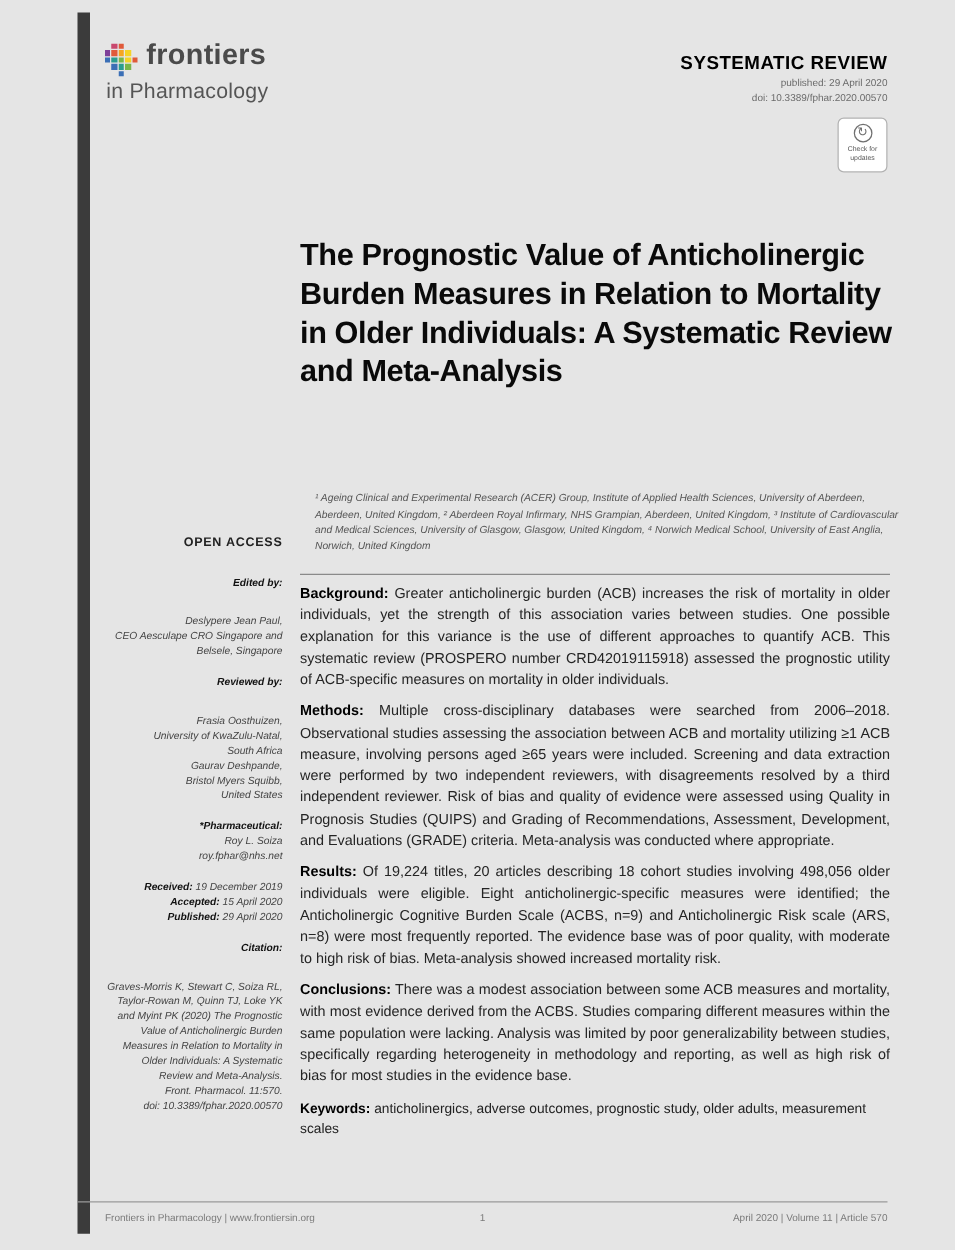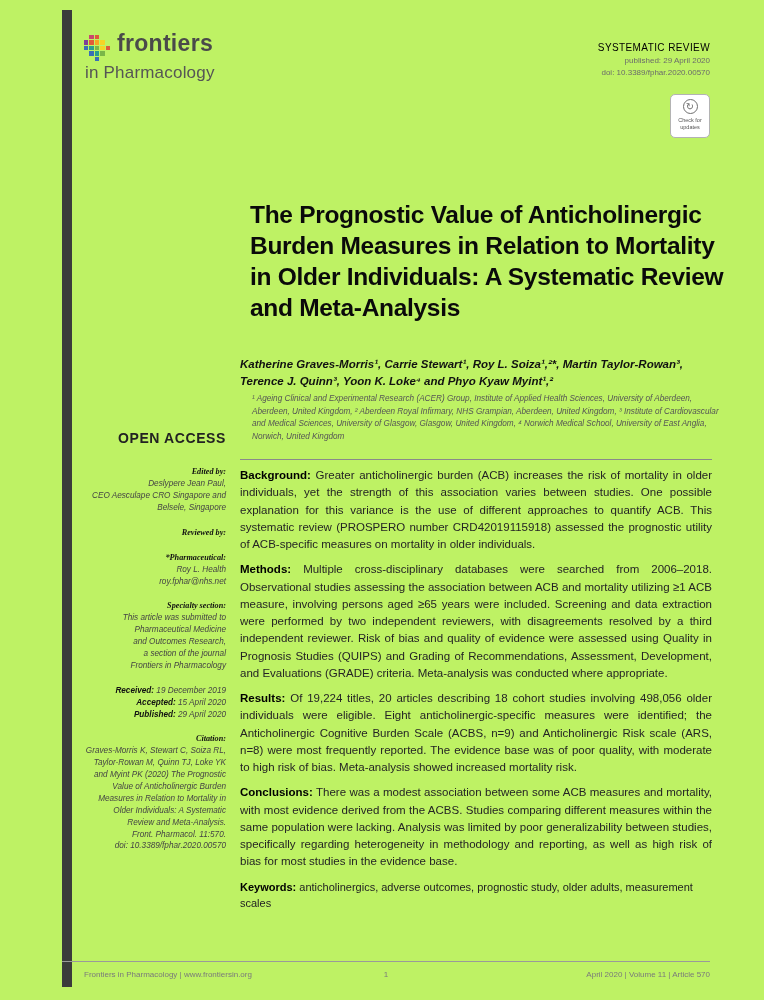--- a/index.html
+++ b/index.html
@@ -1,34 +1,34 @@
 <!DOCTYPE html>
 <html><head>
 <meta charset="utf-8">
 <style>
   html,body { margin:0; padding:0; background:#ffffff; }
   .page {
-    position:relative; width:764px; height:1000px; background:#bef264;
+    position:relative; width:764px; height:1000px; background:#e5e5e5;
     font-family:"Liberation Sans","DejaVu Sans",sans-serif; overflow:hidden;
     margin:0 auto;
   }
   
   .leftbar { position:absolute; left:62px; top:10px; width:10px; height:977px; background:#3b3b3b; }
 
   
   .logo { position:absolute; left:84px; top:32px; width:180px; height:50px; }
   .mosaic { position:absolute; left:0; top:3px; width:26px; height:26px;
     display:grid; grid-template-columns:repeat(5,1fr); grid-template-rows:repeat(5,1fr); gap:1px; }
   .mosaic span { display:block; }
   .brand { position:absolute; left:33px; top:-2px; font-size:23px; font-weight:bold; color:#4a4a4a; letter-spacing:.3px; }
   .brand-sub { position:absolute; left:1px; top:31px; font-size:17px; color:#555; letter-spacing:.2px; }
 
   
   .header-right { position:absolute; right:54px; top:42px; text-align:right; }
-  .article-type { font-size:10px; font-weight:normal; color:#000; letter-spacing:.4px; }
+  .article-type { font-size:15px; font-weight:bold; color:#000; letter-spacing:.4px; }
   .header-meta { font-size:8px; color:#6b6b6b; line-height:1.55; margin-top:2px; }
 
   
   .check-badge { position:absolute; right:54px; top:94px; width:40px; height:44px;
     border:1px solid #b3b3b3; border-radius:5px; background:#fff; box-sizing:border-box;
     display:flex; flex-direction:column; align-items:center; padding-top:4px; cursor:pointer; }
   .check-icon { width:15px; height:15px; border-radius:50%; border:1.5px solid #6f6f6f;
     color:#6f6f6f; font-size:10px; line-height:14px; text-align:center; box-sizing:border-box; }
   .check-text { font-size:5.5px; color:#555; text-align:center; margin-top:3px; line-height:1.35; width:34px; }
 
@@ -45,25 +45,25 @@
   
   .abstract { position:absolute; left:240px; top:467px; width:472px;
     font-size:11.5px; color:#242424; text-align:justify; line-height:1.5; }
   .abstract p { margin:0 0 8px 0; }
   .abstract strong { color:#000; }
   .keywords { margin-top:12px; font-size:11px; color:#222; text-align:left; line-height:1.5; }
 
   
   .sidebar { position:absolute; left:78px; top:428px; width:148px; text-align:right;
     font-style:italic; font-size:8.2px; color:#444; line-height:1.45; }
-  .open-access { font-style:normal; font-weight:bold; font-size:14px; color:#222;
+  .open-access { font-style:normal; font-weight:bold; font-size:10px; color:#222;
     letter-spacing:.6px; margin-bottom:18px; }
   .side-block { margin-bottom:13px; }
-  .side-heading { font-weight:bold; color:#111;font-family:Liberation Serif, serif; }
-  .side-body { white-space:pre-line; }
+  .side-heading { font-weight:bold; color:#111; }
+  .side-body { white-space:pre-line;margin-top:19px; }
   .side-dates { margin-bottom:13px; }
   .side-date strong { color:#111; }
   .side-email { color:#444; cursor:pointer; }
 
   
   .footer-rule { position:absolute; left:62px; top:961px; width:648px; height:1px; background:#9a9a9a; }
   .footer { position:absolute; left:62px; top:970px; width:648px; height:14px;
     font-size:8px; color:#7a7a7a; }
   .footer-left { position:absolute; left:22px; top:0; }
   .footer-center { position:absolute; left:0; right:0; top:0; text-align:center; }
@@ -114,22 +114,21 @@
       <div>published: 29 April 2020</div>
       <div>doi: 10.3389/fphar.2020.00570</div>
     </div>
   </div>
 
   <div class="check-badge">
     <div class="check-icon">↻</div>
     <div class="check-text">Check for updates</div>
   </div>
 
-  <h1 class="title" style="margin:10px;">The Prognostic Value of Anticholinergic Burden Measures in Relation to Mortality in Older Individuals: A Systematic Review and Meta-Analysis</h1>
-  <div class="authors">Katherine Graves-Morris¹, Carrie Stewart¹, Roy L. Soiza¹,²*, Martin Taylor-Rowan³, Terence J. Quinn³, Yoon K. Loke⁴ and Phyo Kyaw Myint¹,²</div>
+  <h1 class="title" style="margin:0;">The Prognostic Value of Anticholinergic Burden Measures in Relation to Mortality in Older Individuals: A Systematic Review and Meta-Analysis</h1>
   <div class="affiliations">¹ Ageing Clinical and Experimental Research (ACER) Group, Institute of Applied Health Sciences, University of Aberdeen, Aberdeen, United Kingdom, ² Aberdeen Royal Infirmary, NHS Grampian, Aberdeen, United Kingdom, ³ Institute of Cardiovascular and Medical Sciences, University of Glasgow, Glasgow, United Kingdom, ⁴ Norwich Medical School, University of East Anglia, Norwich, United Kingdom</div>
 
   <div class="abstract-rule"></div>
 
   <div class="abstract">
     <p><strong>Background:</strong> <span>Greater anticholinergic burden (ACB) increases the risk of mortality in older individuals, yet the strength of this association varies between studies. One possible explanation for this variance is the use of different approaches to quantify ACB. This systematic review (PROSPERO number CRD42019115918) assessed the prognostic utility of ACB-specific measures on mortality in older individuals.</span></p>
     <p><strong>Methods:</strong> <span>Multiple cross-disciplinary databases were searched from 2006–2018. Observational studies assessing the association between ACB and mortality utilizing ≥1 ACB measure, involving persons aged ≥65 years were included. Screening and data extraction were performed by two independent reviewers, with disagreements resolved by a third independent reviewer. Risk of bias and quality of evidence were assessed using Quality in Prognosis Studies (QUIPS) and Grading of Recommendations, Assessment, Development, and Evaluations (GRADE) criteria. Meta-analysis was conducted where appropriate.</span></p>
     <p><strong>Results:</strong> <span>Of 19,224 titles, 20 articles describing 18 cohort studies involving 498,056 older individuals were eligible. Eight anticholinergic-specific measures were identified; the Anticholinergic Cognitive Burden Scale (ACBS, n=9) and Anticholinergic Risk scale (ARS, n=8) were most frequently reported. The evidence base was of poor quality, with moderate to high risk of bias. Meta-analysis showed increased mortality risk.</span></p>
     <p><strong>Conclusions:</strong> <span>There was a modest association between some ACB measures and mortality, with most evidence derived from the ACBS. Studies comparing different measures within the same population were lacking. Analysis was limited by poor generalizability between studies, specifically regarding heterogeneity in methodology and reporting, as well as high risk of bias for most studies in the evidence base.</span></p>
     <p class="keywords"><strong>Keywords:</strong> <span>anticholinergics, adverse outcomes, prognostic study, older adults, measurement scales</span></p>
@@ -140,36 +139,34 @@
 
     <div class="side-block">
       <div class="side-heading">Edited by:</div>
       <div class="side-body">Deslypere Jean Paul,
 CEO Aesculape CRO Singapore and
 Belsele, Singapore</div>
     </div>
 
     <div class="side-block">
       <div class="side-heading">Reviewed by:</div>
+      <div class="side-body">Frasia Oosthuizen,
+University of KwaZulu-Natal,
+South Africa
+Gaurav Deshpande,
+Bristol Myers Squibb,
+United States</div>
     </div>
 
     <div class="side-block">
       <div class="side-heading">*Pharmaceutical:</div>
-      <div>Roy L. Health</div>
+      <div>Roy L. Soiza</div>
       <div class="side-email">roy.fphar@nhs.net</div>
     </div>
 
-    <div class="side-block">
-      <div class="side-heading">Specialty section:</div>
-      <div class="side-body">This article was submitted to
-Pharmaceutical Medicine
-and Outcomes Research,
-a section of the journal
-Frontiers in Pharmacology</div>
-    </div>
 
     <div class="side-dates">
       <div class="side-date"><strong>Received:</strong> <span>19 December 2019</span></div>
       <div class="side-date"><strong>Accepted:</strong> <span>15 April 2020</span></div>
       <div class="side-date"><strong>Published:</strong> <span>29 April 2020</span></div>
     </div>
 
     <div class="side-block">
       <div class="side-heading">Citation:</div>
       <div class="side-body">Graves-Morris K, Stewart C, Soiza RL,

